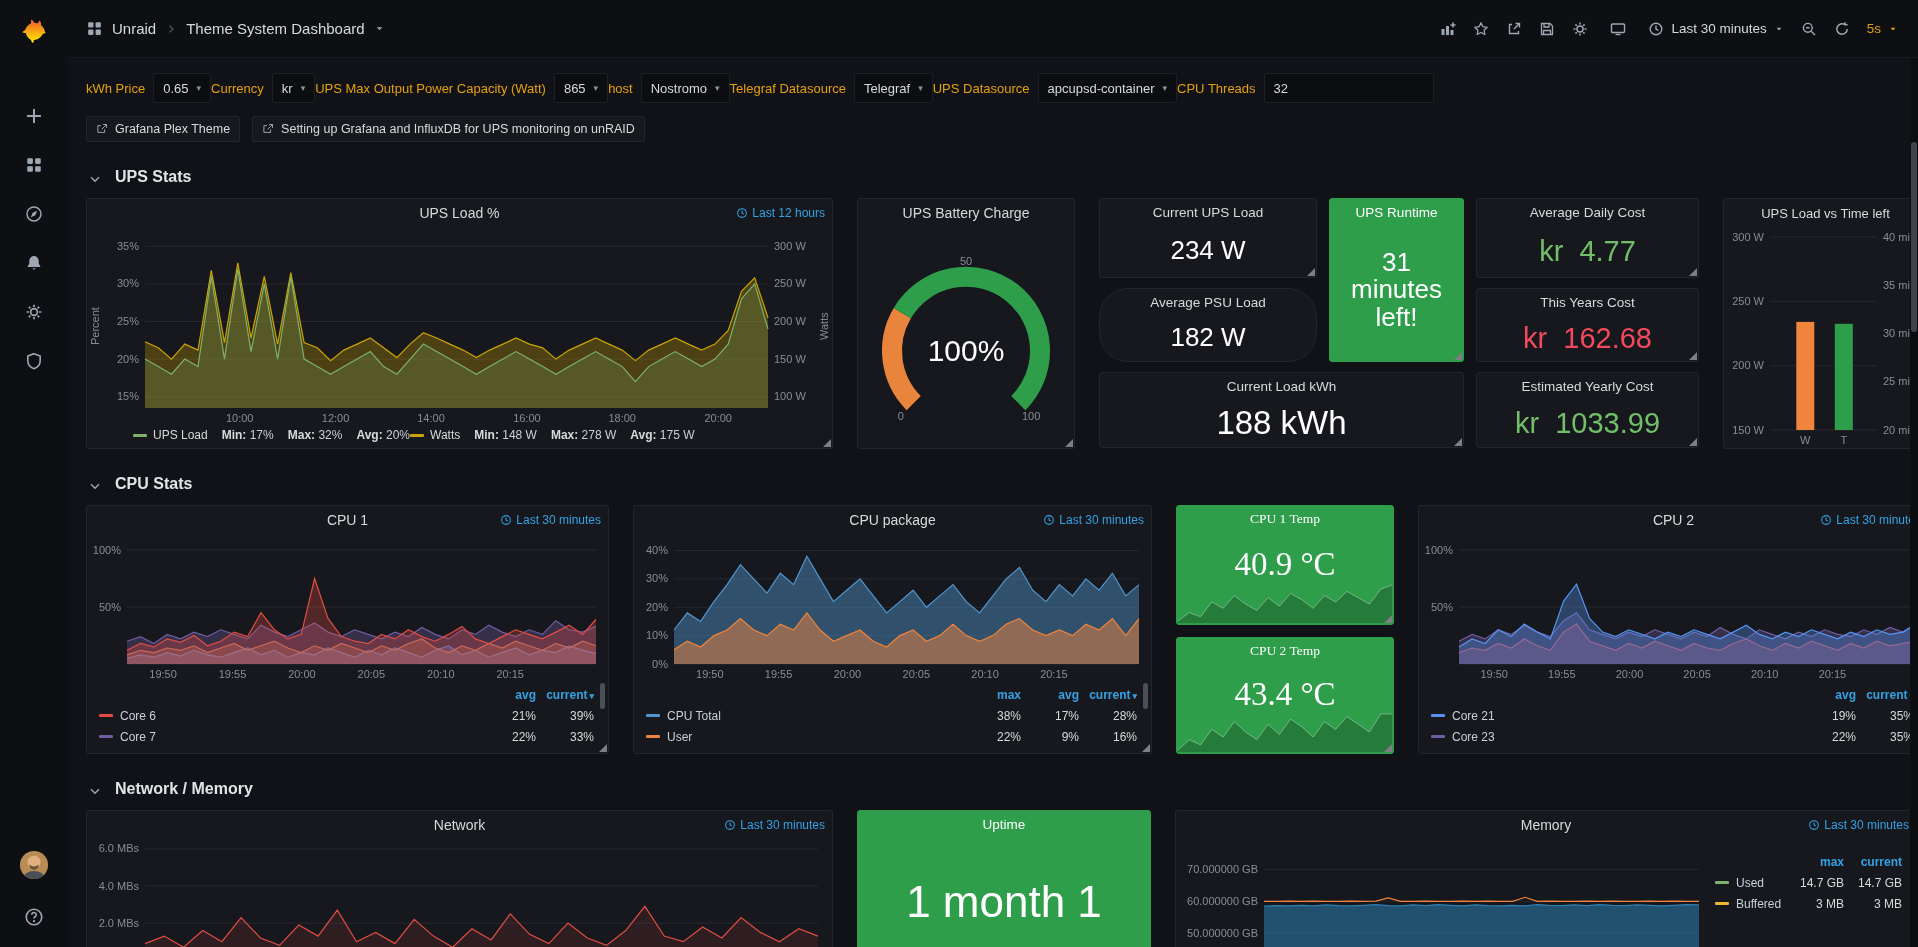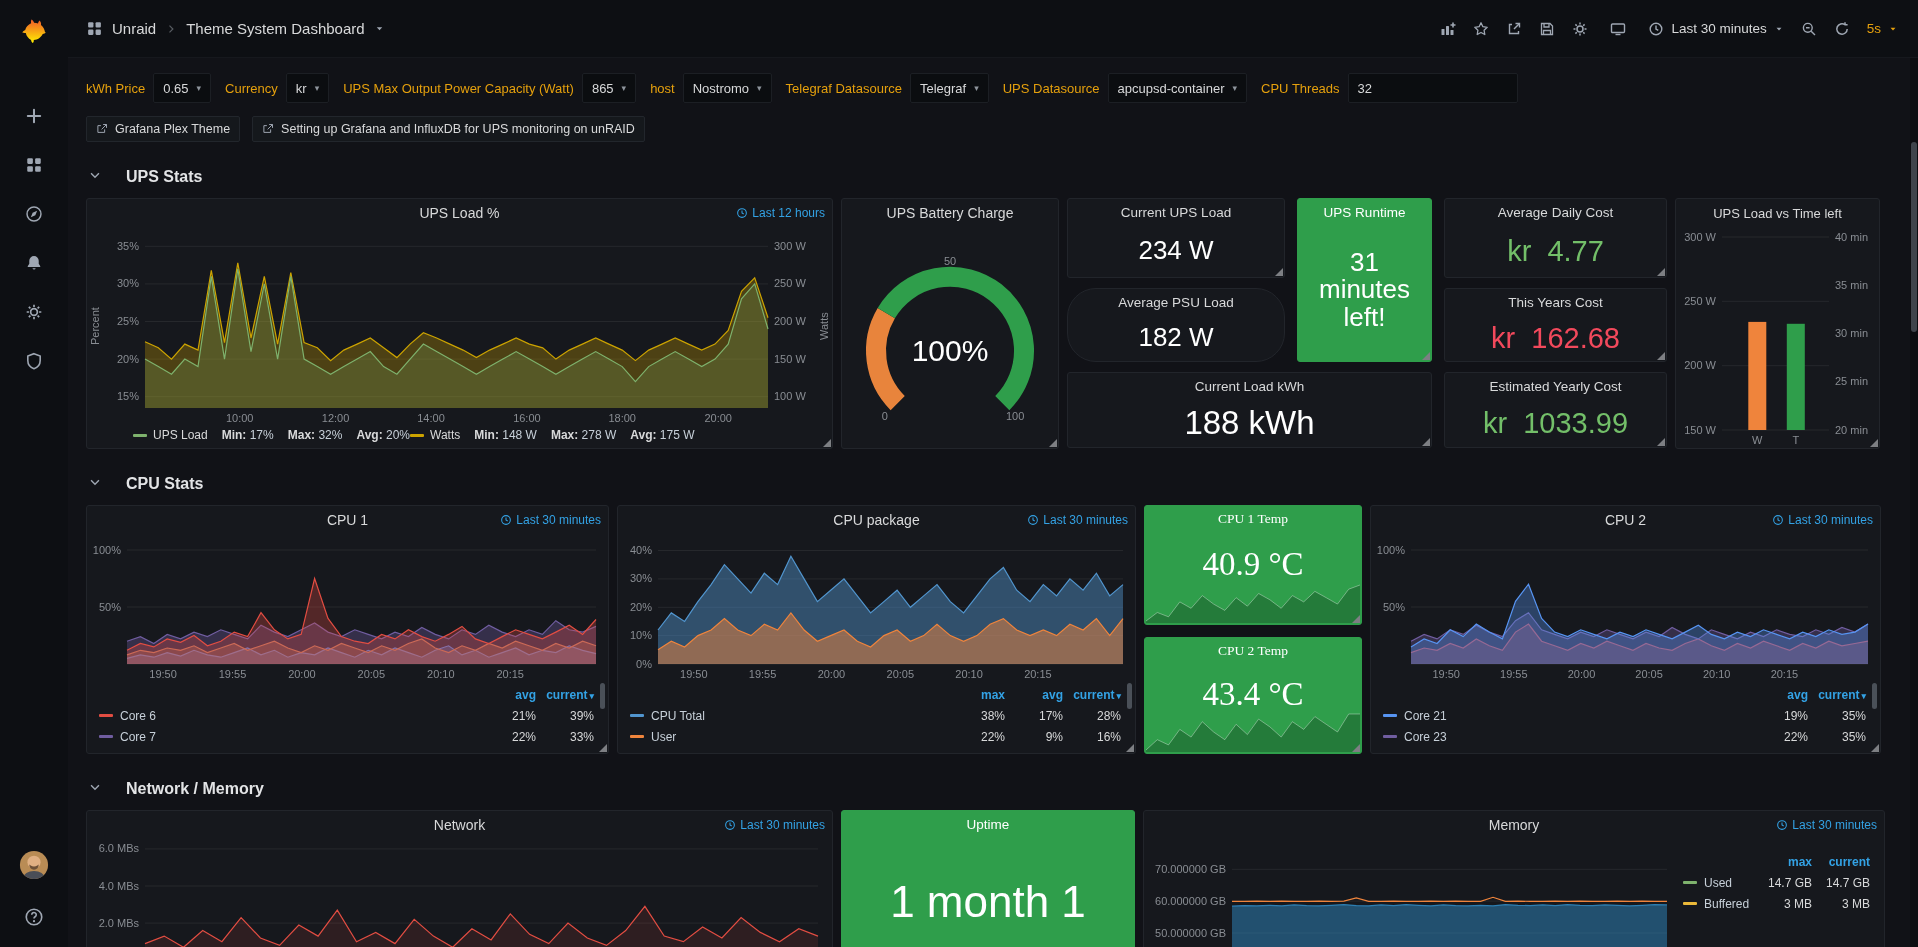--- a/index.html
+++ b/index.html
@@ -33,37 +33,37 @@
   .nav-btn svg{width:16px;height:16px;}
   .time-group{display:flex;align-items:center;gap:17px;}
   .tp-text{color:#d8d9da;font-weight:500;}
   .tp-caret svg{width:10px;height:10px;}
   .refresh-interval,.refresh-interval .tp-caret{color:#e5a00d;}
   .ri-text{font-weight:500;}
 
   
   .content{position:absolute;left:68px;top:58px;right:0;bottom:0;overflow:hidden;padding:14px 24px 0 18px;background:#111217;}
 
-  .submenu{display:flex;align-items:center;gap:14px;height:32px;}
+  .submenu{display:flex;align-items:center;height:32px;}
   .var-item{display:flex;align-items:center;gap:8px;font-size:13px;}
   .var-label{color:#e5a00d;font-weight:500;white-space:nowrap;cursor:default;}
   .var-value{display:flex;align-items:center;gap:8px;background:#0b0d10;border:1px solid #1d2averify026;border-radius:2px;height:30px;padding:0 9px;color:#d8d9da;cursor:pointer;white-space:nowrap;}
   .var-value{border:1px solid #1c1f24;}
   .var-input{min-width:170px;}
   .var-caret{color:#8e949c;font-size:9px;}
 
   .links{display:flex;gap:12px;margin-top:12px;height:26px;}
   .dash-link{display:flex;align-items:center;gap:7px;padding:0 9px;background:#15181c;border:1px solid #22262c;border-radius:2px;font-size:12.5px;color:#d8d9da;text-decoration:none;cursor:pointer;white-space:nowrap;}
   .dl-ic{color:#9fa7b3;} .dl-ic svg{width:12px;height:12px;}
 
-  .section-head{display:flex;align-items:flex-start;gap:24px;margin:26px 0 12px 2px;cursor:pointer;}
+  .section-head{display:flex;align-items:flex-end;gap:13px;margin:26px 0 12px 2px;cursor:pointer;}
   .sec-caret{color:#9fa7b3;} .sec-caret svg{width:14px;height:14px;}
   .sec-title{font-size:16px;font-weight:700;color:#e3e4e6;}
 
-  .row{display:grid;gap:8px;}
+  .row{display:grid;gap:24px;}
   .row-ups{grid-template-columns:747px 218px 600px 205px;height:251px;}
   .row-cpu{grid-template-columns:523px 519px 218px 511px;height:249px;}
   .row-net{grid-template-columns:747px 294px 742px;height:200px;}
 
   
   .panel{position:relative;background:#16181d;border:1px solid #22252b;border-radius:3px;display:flex;flex-direction:column;overflow:hidden;}
   .panel-header{height:28px;flex:none;display:flex;align-items:center;justify-content:center;position:relative;}
   .panel-title{font-size:14px;font-weight:500;color:#d8d9da;white-space:nowrap;cursor:pointer;}
   .p-bars .panel-title{font-size:13px;}
   .panel-time{position:absolute;top:7px;right:7px;display:flex;align-items:center;gap:4px;color:#33a2e5;font-size:12px;cursor:pointer;}

